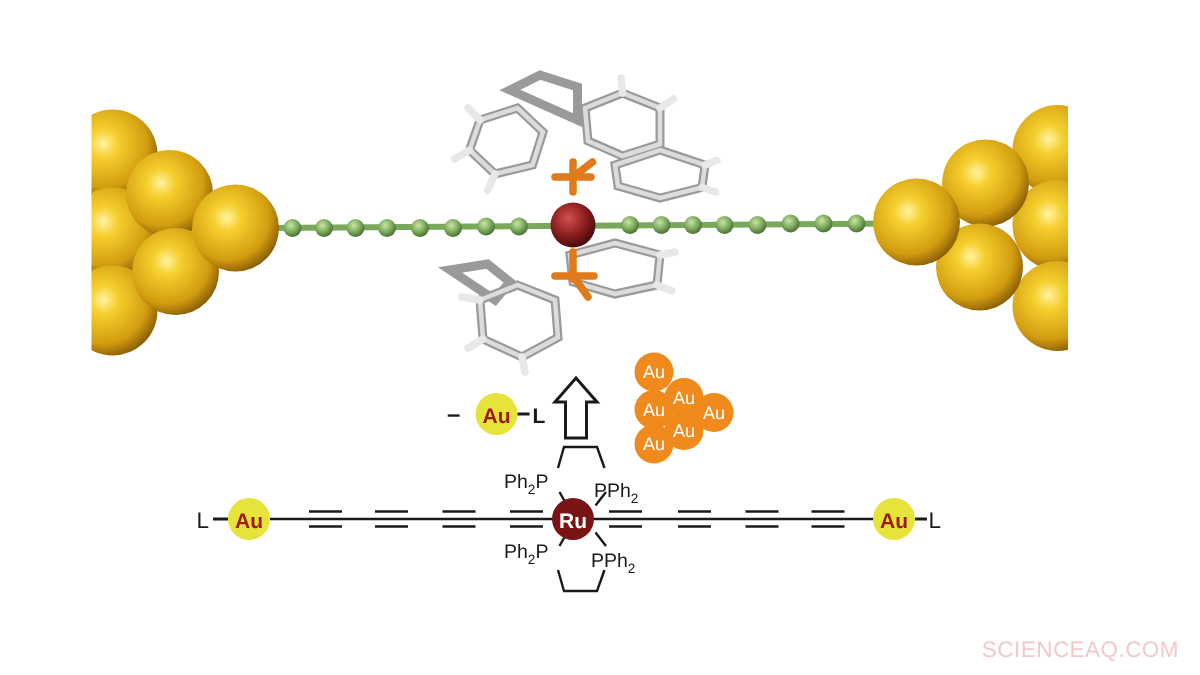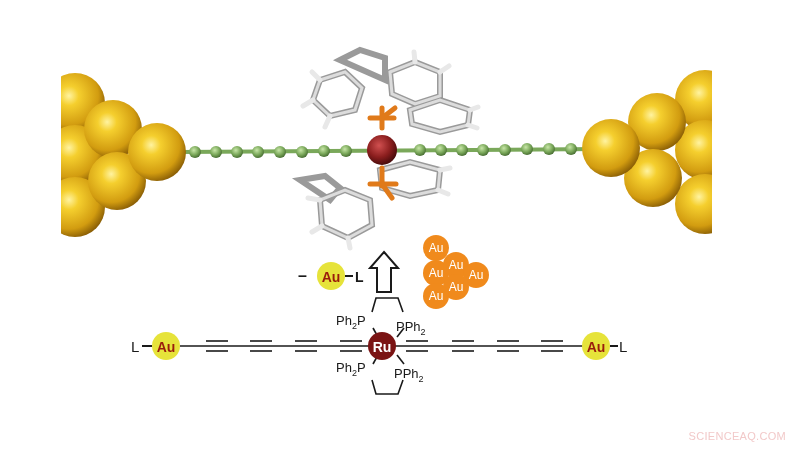--- a/index.html
+++ b/index.html
@@ -1,20 +1,20 @@
 <!DOCTYPE html>
 <html><head>
 <meta charset="utf-8">
 <style>
   html, body { margin:0; padding:0; background:#ffffff; }
   body { width:800px; height:450px; position:relative; overflow:hidden;
          font-family:"Liberation Sans", sans-serif; }
   svg { position:absolute; left:0; top:0; }
   .lbl { font-family:"Liberation Sans", sans-serif; fill:#1a1a1a; }
-  .watermark { position:absolute; right:14px; bottom:8px; font-size:11px;
+  .watermark { position:absolute; right:14px; bottom:8px; font-size:15px;
                color:#f2c9c9; letter-spacing:0.3px; font-family:"Liberation Sans", sans-serif; }
 </style>
 </head>
 <body>
 
 <svg width="800" height="450" viewBox="0 0 800 450">
   <defs>
     <radialGradient id="gold" cx="40%" cy="38%" r="65%">
       <stop offset="0%" stop-color="#fff3a0"></stop>
       <stop offset="25%" stop-color="#f5cf2e"></stop>

